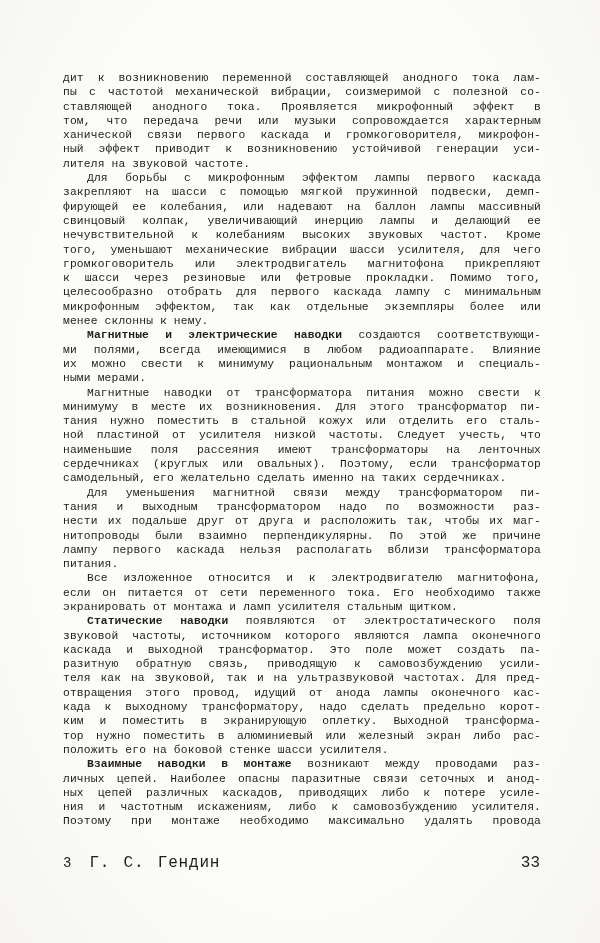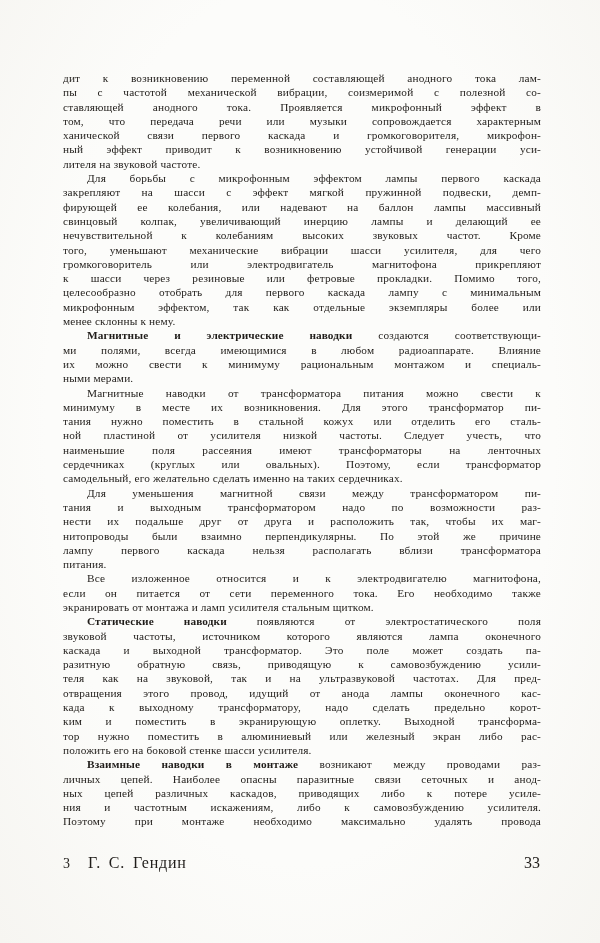--- a/index.html
+++ b/index.html
@@ -6,21 +6,21 @@
     margin: 0;
     padding: 0;
     background: #fafaf7;
   }
   .page {
     position: relative;
     width: 600px;
     height: 943px;
     background: radial-gradient(ellipse at 50% 45%, #fcfcfa 60%, #f6f5f1 100%);
     overflow: hidden;
-    font-family: Liberation Serif, serif;
+    font-family: Liberation Mono, monospace;
     color: #201d1a;
   }
   .text-block {
     position: absolute;
     left: 63px;
     top: 71px;
     width: 478px;
   }
   .line {
     height: 14.3px;
@@ -79,21 +79,21 @@
         <div class="line">дит к возникновению переменной составляющей анодного тока лам-</div>
         <div class="line">пы с частотой механической вибрации, соизмеримой с полезной со-</div>
         <div class="line">ставляющей анодного тока. Проявляется микрофонный эффект в</div>
         <div class="line">том, что передача речи или музыки сопровождается характерным</div>
         <div class="line">ханической связи первого каскада и громкоговорителя, микрофон-</div>
         <div class="line">ный эффект приводит к возникновению устойчивой генерации уси-</div>
         <div class="line end">лителя на звуковой частоте.</div>
       </div>
       <div>
         <div class="line indent">Для борьбы с микрофонным эффектом лампы первого каскада</div>
-        <div class="line">закрепляют на шасси с эффект мягкой пружинной подвески, демп-</div>
+        <div class="line">закрепляют на шасси с помощью мягкой пружинной подвески, демп-</div>
         <div class="line">фирующей ее колебания, или надевают на баллон лампы массивный</div>
         <div class="line">свинцовый колпак, увеличивающий инерцию лампы и делающий ее</div>
         <div class="line">нечувствительной к колебаниям высоких звуковых частот. Кроме</div>
         <div class="line">того, уменьшают механические вибрации шасси усилителя, для чего</div>
         <div class="line">громкоговоритель или электродвигатель магнитофона прикрепляют</div>
         <div class="line">к шасси через резиновые или фетровые прокладки. Помимо того,</div>
         <div class="line">целесообразно отобрать для первого каскада лампу с минимальным</div>
         <div class="line">микрофонным эффектом, так как отдельные экземпляры более или</div>
         <div class="line end">менее склонны к нему.</div>
       </div>

